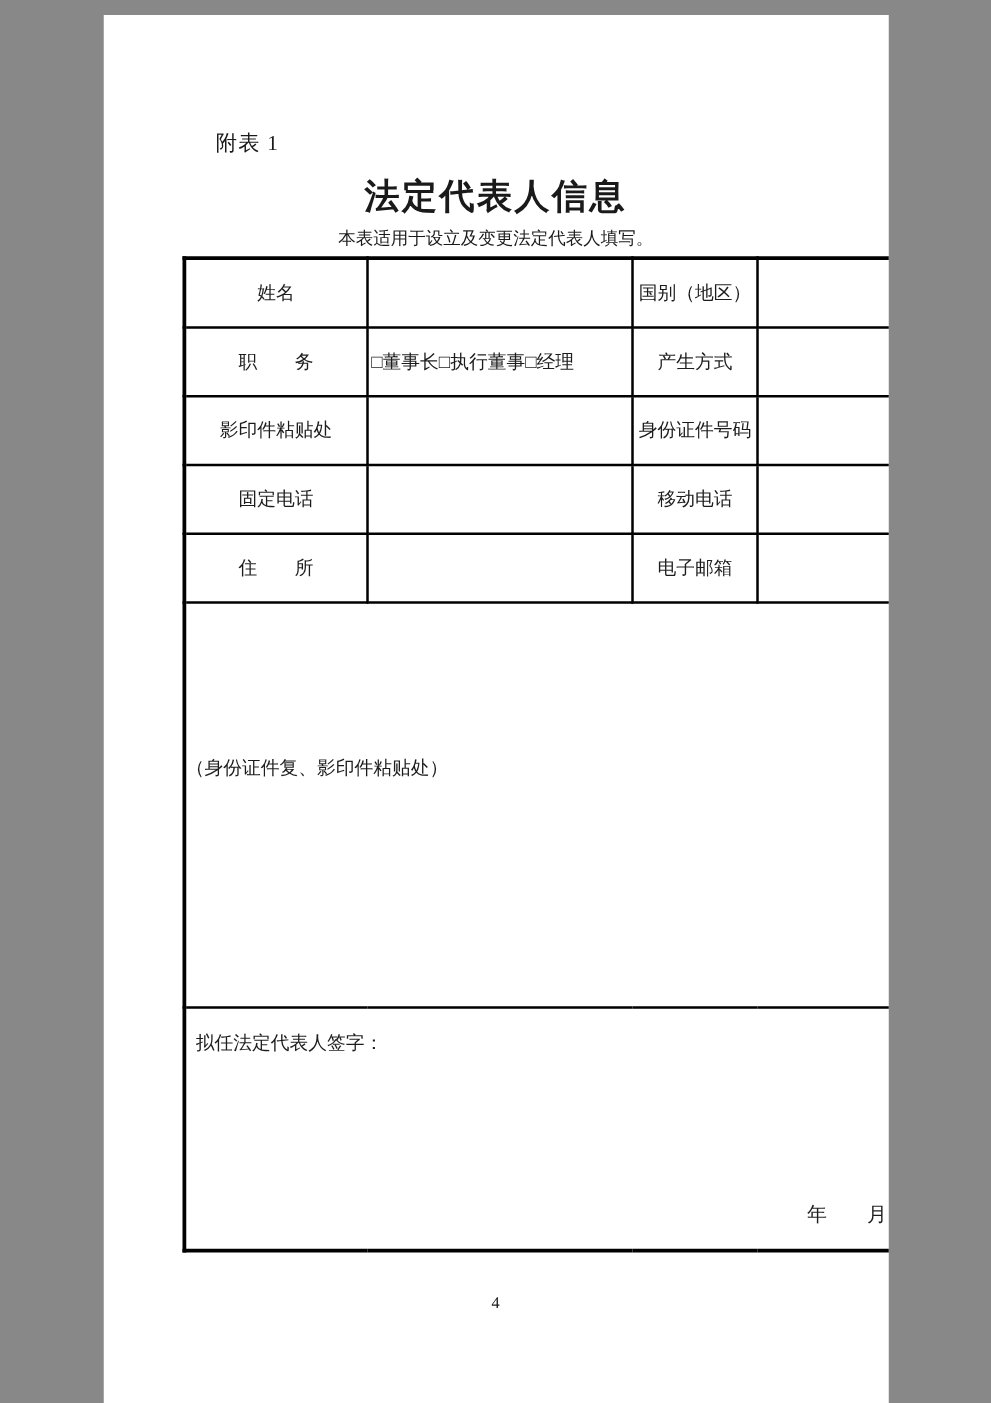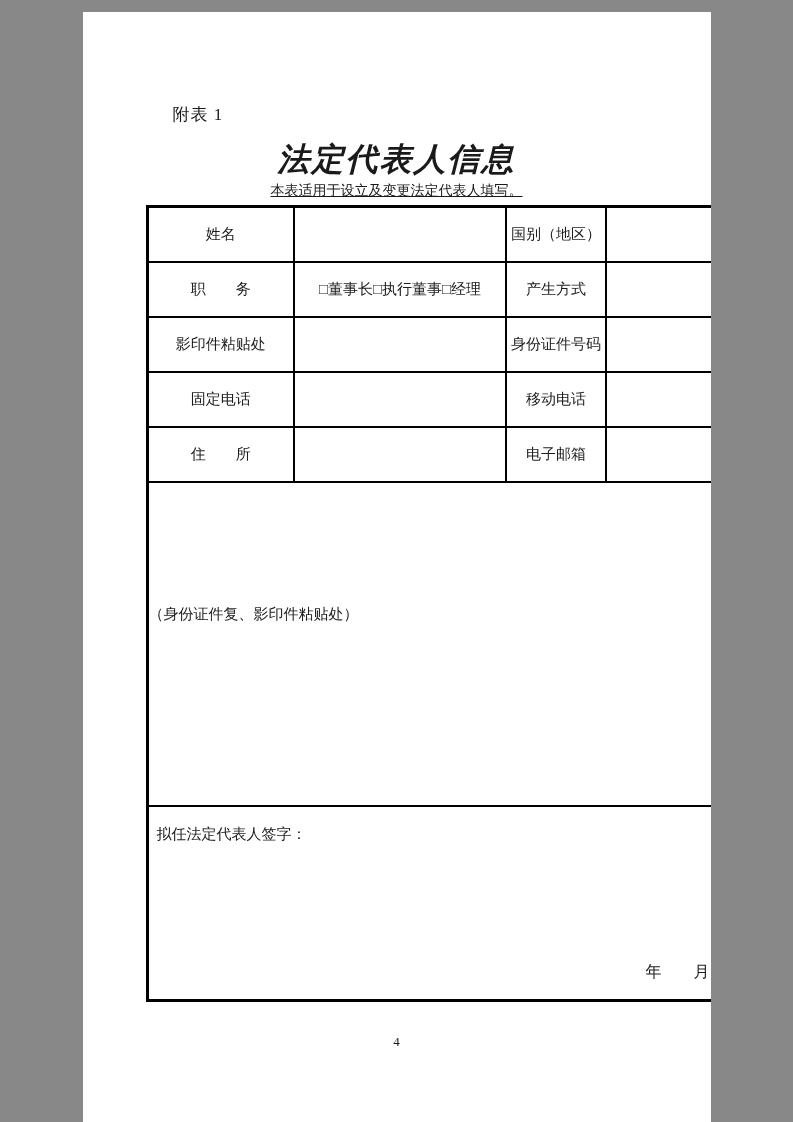--- a/index.html
+++ b/index.html
@@ -20,33 +20,31 @@
     top: 91px;
     font-size: 17px;
     letter-spacing: 1px;
   }
   .doc-title {
     position: absolute;
     left: 0;
     top: 126px;
     width: 100%;
     text-align: center;
-    font-size: 32px;
+    font-size: 28px;
     font-weight: bold;
     letter-spacing: 2px;
-    font-style: italic;
   }
   .doc-subtitle {
     position: absolute;
     left: 0;
     top: 170px;
     width: 100%;
     text-align: center;
     font-size: 14px;
-    text-decoration: underline;
   }
   table.form-table {
     position: absolute;
     left: 63px;
     top: 193px;
     width: 664px;
     border-collapse: collapse;
     table-layout: fixed;
     border: 3px solid #000;
   }
@@ -56,21 +54,20 @@
     color: #1c1c1c;
     vertical-align: middle;
     overflow: hidden;
   }
   td.lbl {
     text-align: center;
     padding: 2px;
     border-radius: 25px;
   }
   td.val {
-    text-align: center;
     padding: 2px;
   }
   tr.field-row { height: 55px; }
   td.photo-cell {
     height: 324px;
     text-align: left;
     vertical-align: middle;
     padding-bottom: 58px;
     font-size: 15px;
   }

